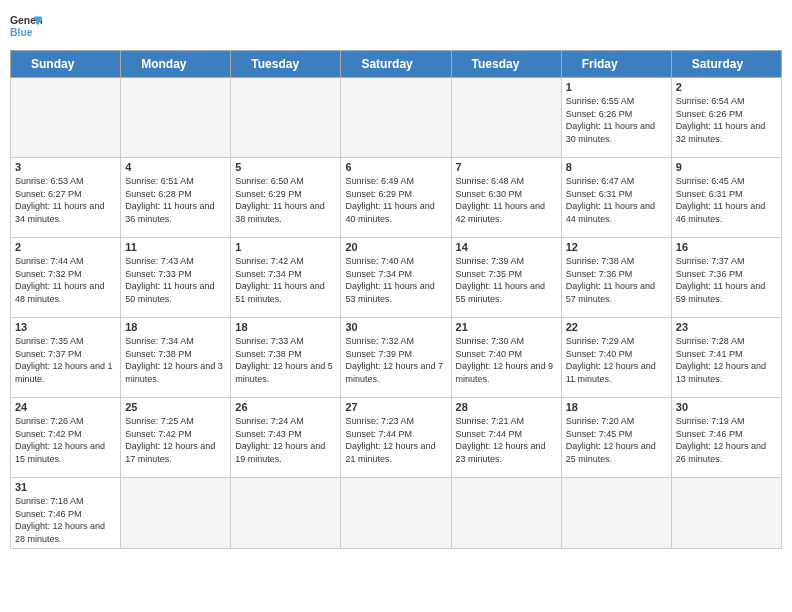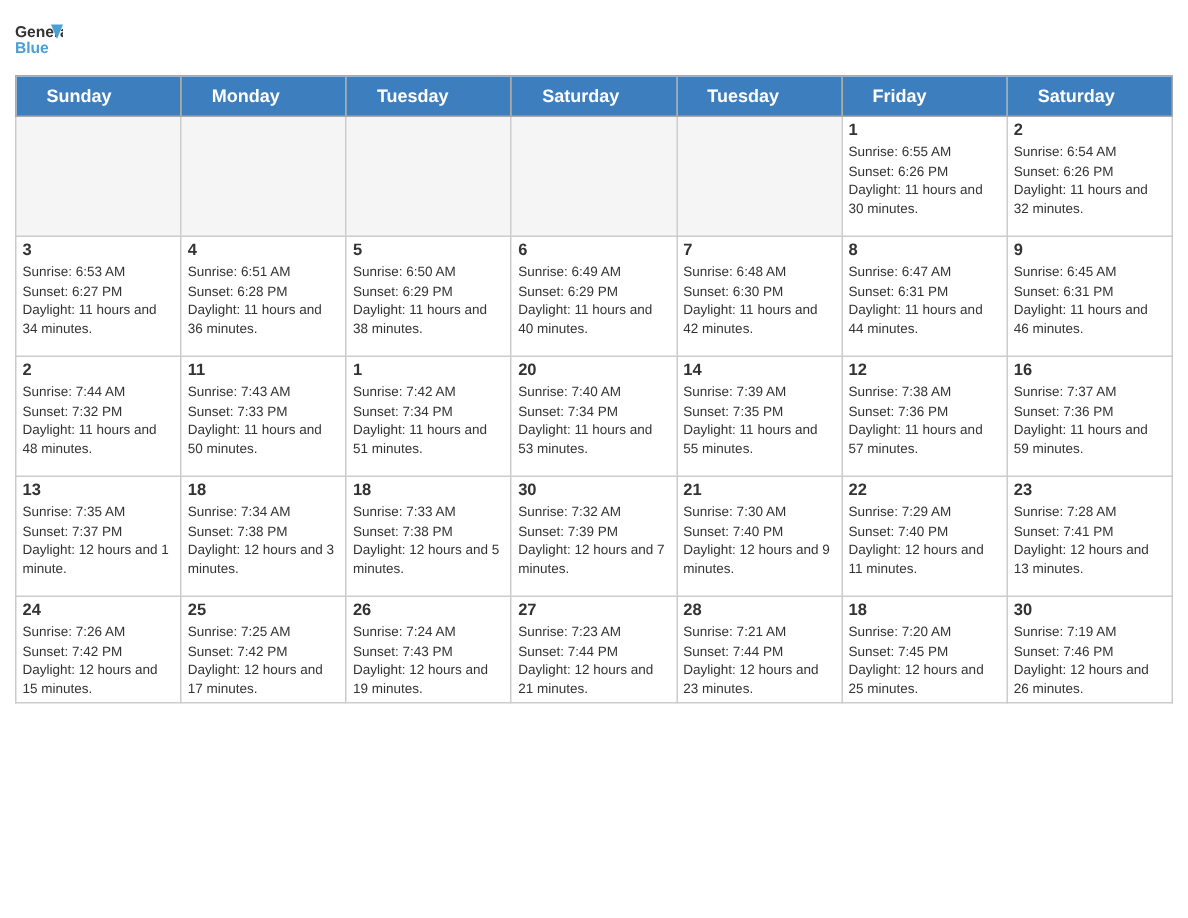--- a/index.html
+++ b/index.html
@@ -236,14 +236,26 @@
         </td>
         <td>
           <span class="day-number">18</span>
           <div class="day-info">Sunrise: 7:20 AM<br>Sunset: 7:45 PM<br>Daylight: 12 hours and 25 minutes.</div>
         </td>
         <td>
           <span class="day-number">30</span>
           <div class="day-info">Sunrise: 7:19 AM<br>Sunset: 7:46 PM<br>Daylight: 12 hours and 26 minutes.</div>
         </td>
       </tr>
+      <tr>
+        <td>
+          <span class="day-number">31</span>
+          <div class="day-info">Sunrise: 7:18 AM<br>Sunset: 7:46 PM<br>Daylight: 12 hours and 28 minutes.</div>
+        </td>
+        <td class="empty"></td>
+        <td class="empty"></td>
+        <td class="empty"></td>
+        <td class="empty"></td>
+        <td class="empty"></td>
+        <td class="empty"></td>
+      </tr>
     </tbody>
 </table>
 
 </body></html>

